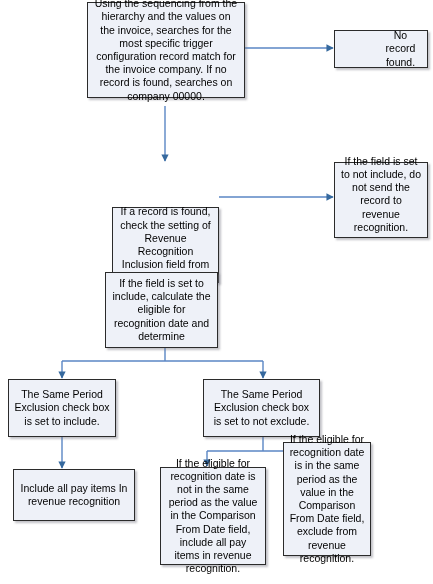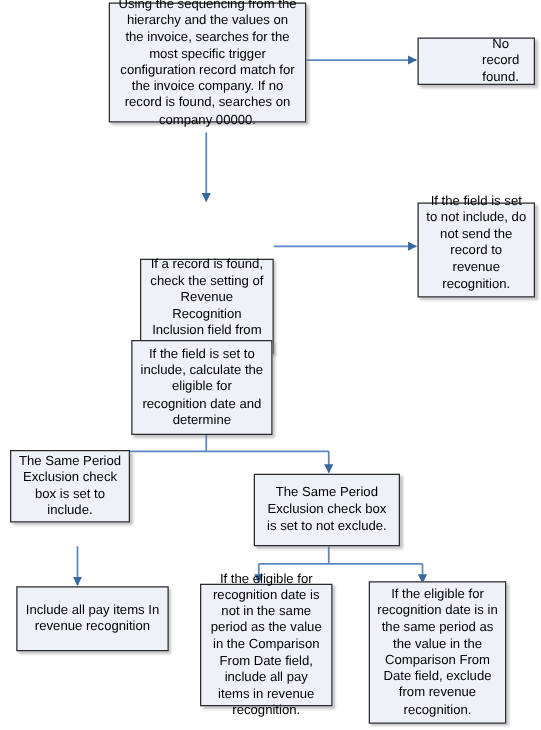--- a/index.html
+++ b/index.html
@@ -94,33 +94,33 @@
   </div>
 
   <div class="node" style="left:334px; top:162px; width:94px; height:76px;align-items:flex-end;">
     <span>If the field is set to not include, do not send the record to revenue recognition.</span>
   </div>
 
   <div class="node" style="left:105px; top:272px; width:113px; height:76px;">
     <span>If the field is set to include, calculate the eligible for recognition date and determine</span>
   </div>
 
-  <div class="node" style="left:8px; top:360px; width:96px; height:58px;">
+  <div class="node" style="left:8px; top:379px; width:108px; height:58px;">
     <span>The Same Period Exclusion check box is set to include.</span>
   </div>
 
   <div class="node" style="left:203px; top:379px; width:117px; height:58px;">
     <span>The Same Period Exclusion check box is set to not exclude.</span>
   </div>
 
   <div class="node" style="left:13px; top:469px; width:122px; height:52px;">
     <span>Include all pay items In revenue recognition</span>
   </div>
 
   <div class="node" style="left:160px; top:467px; width:106px; height:98px;">
     <span>If the eligible for recognition date is not in the same period as the value in the Comparison From Date field, include all pay items in revenue recognition.</span>
   </div>
 
-  <div class="node" style="left:283px; top:465px; width:110px; height:114px;margin-left:12px;">
+  <div class="node" style="left:283px; top:442px; width:88px; height:114px;">
     <span>If the eligible for recognition date is in the same period as the value in the Comparison From Date field, exclude from revenue recognition.</span>
   </div>
 
 </div>
 
 </body></html>

